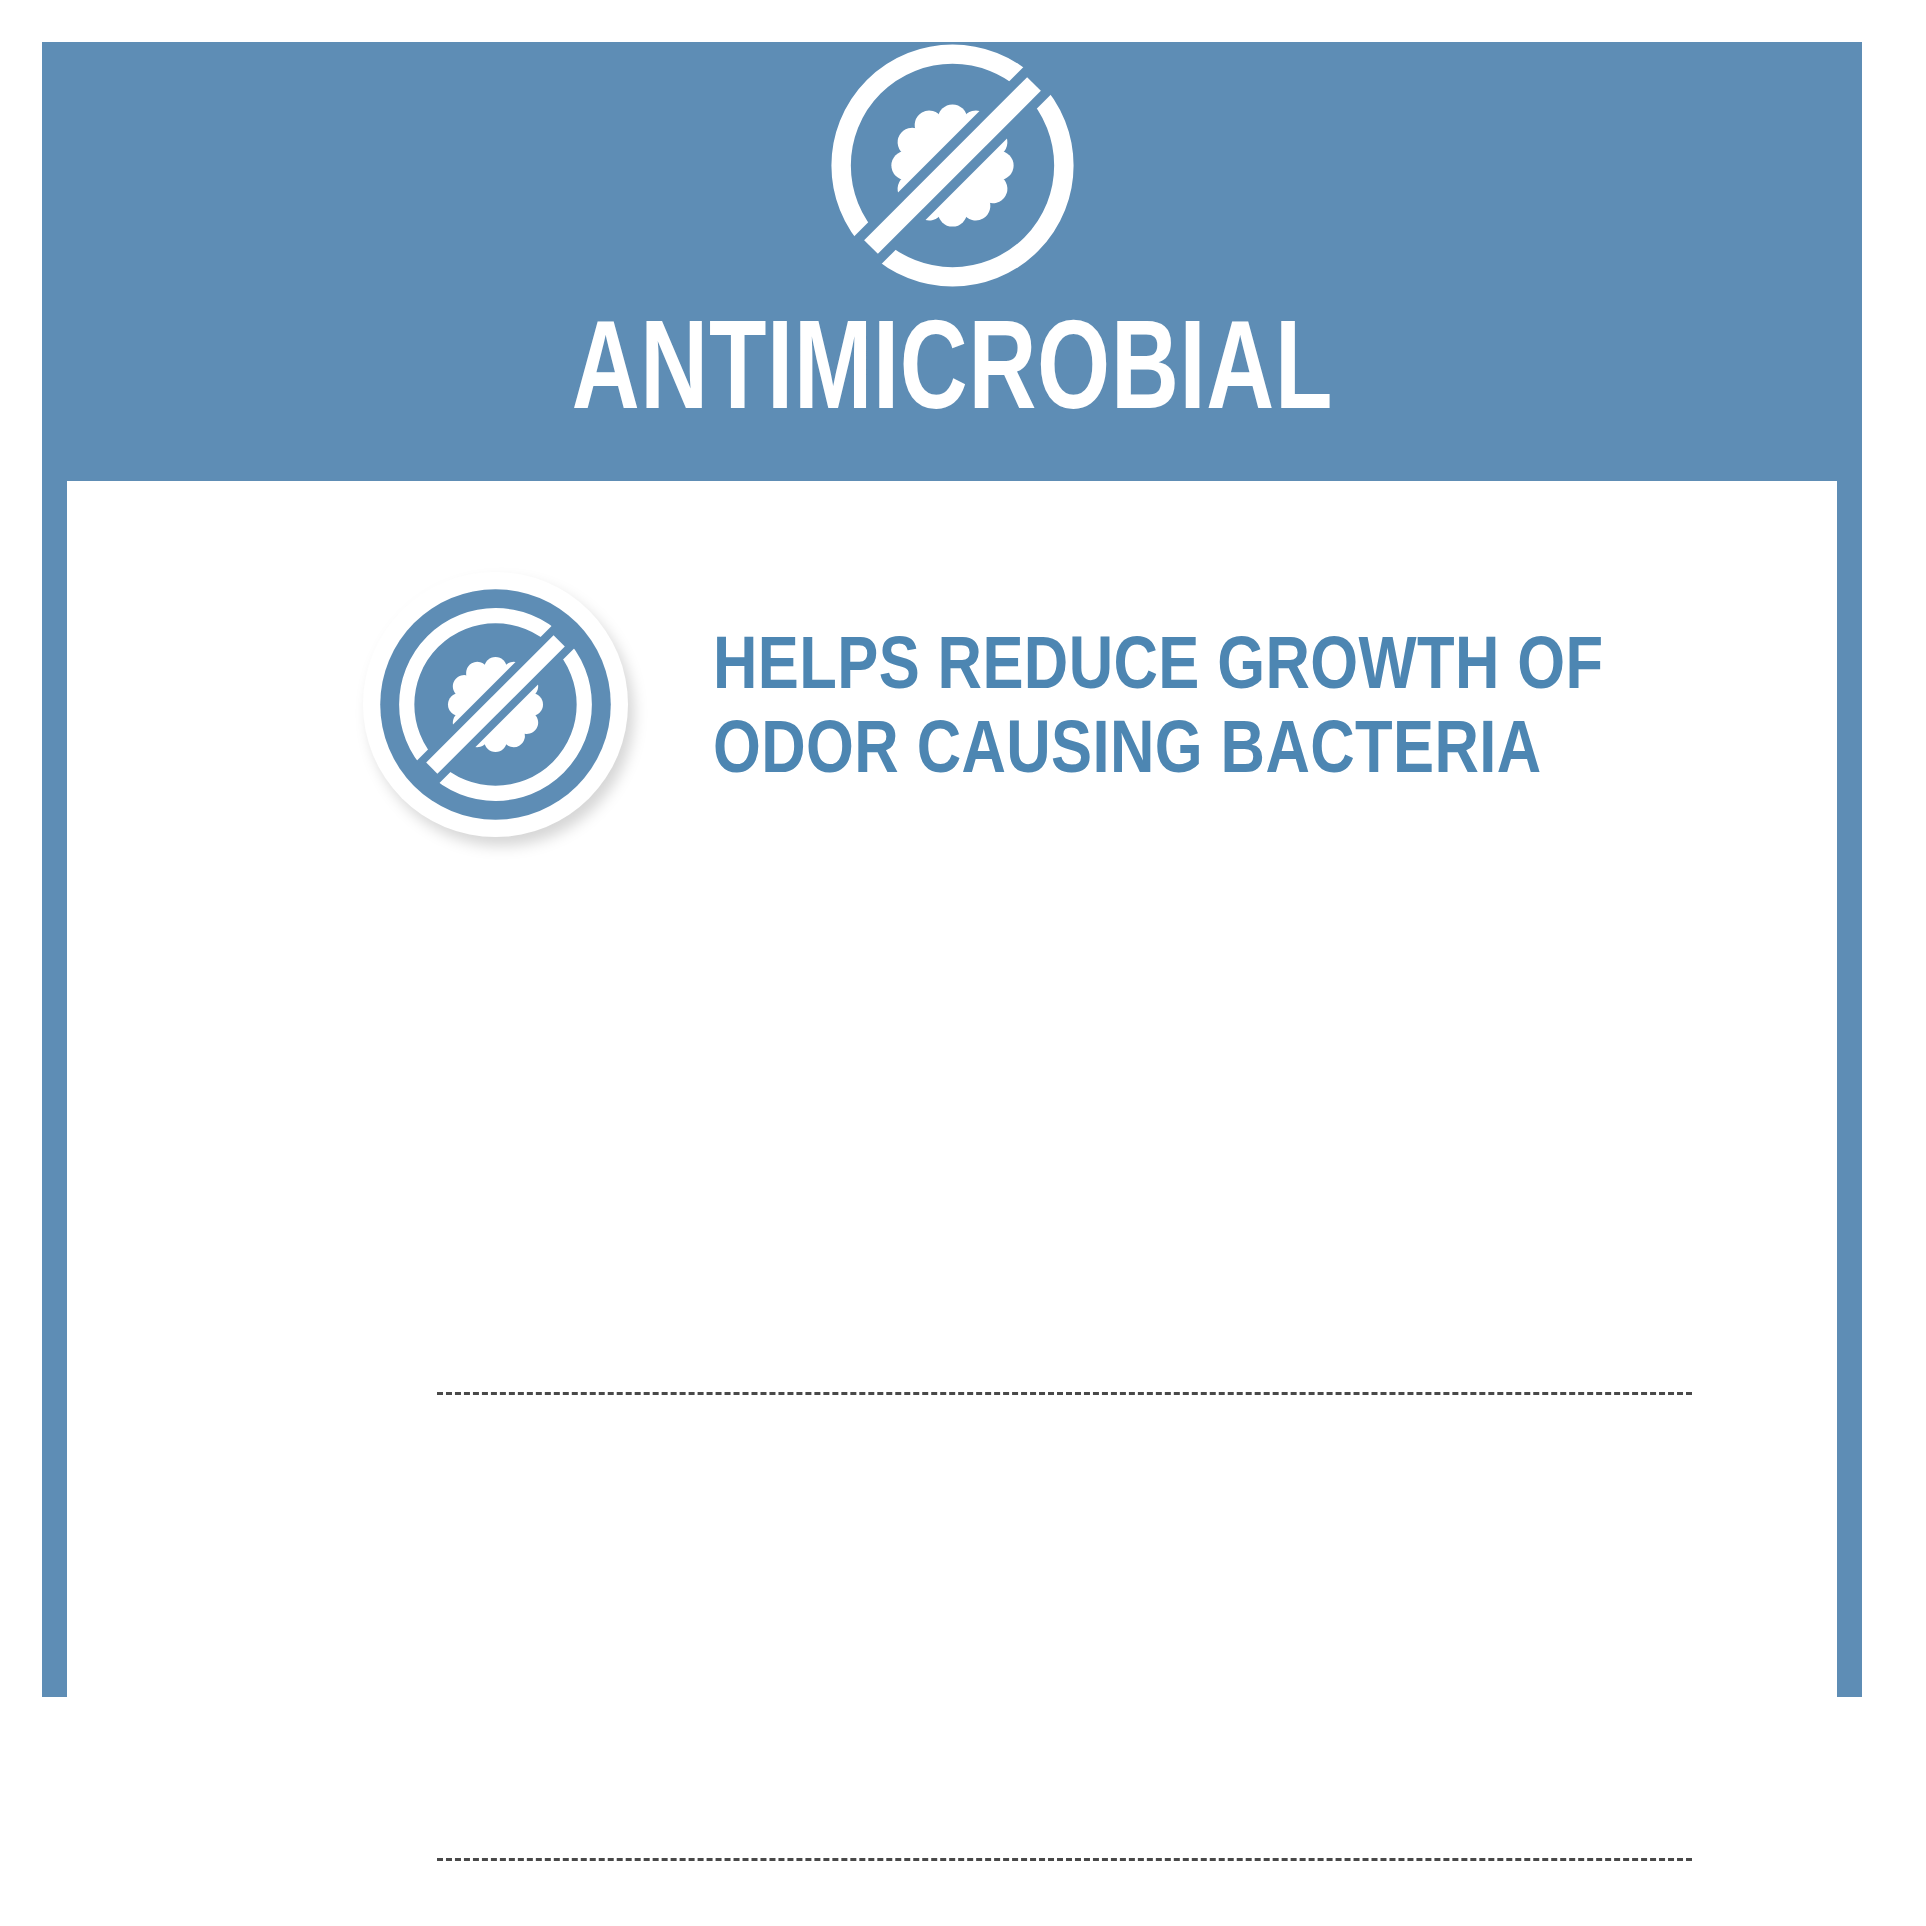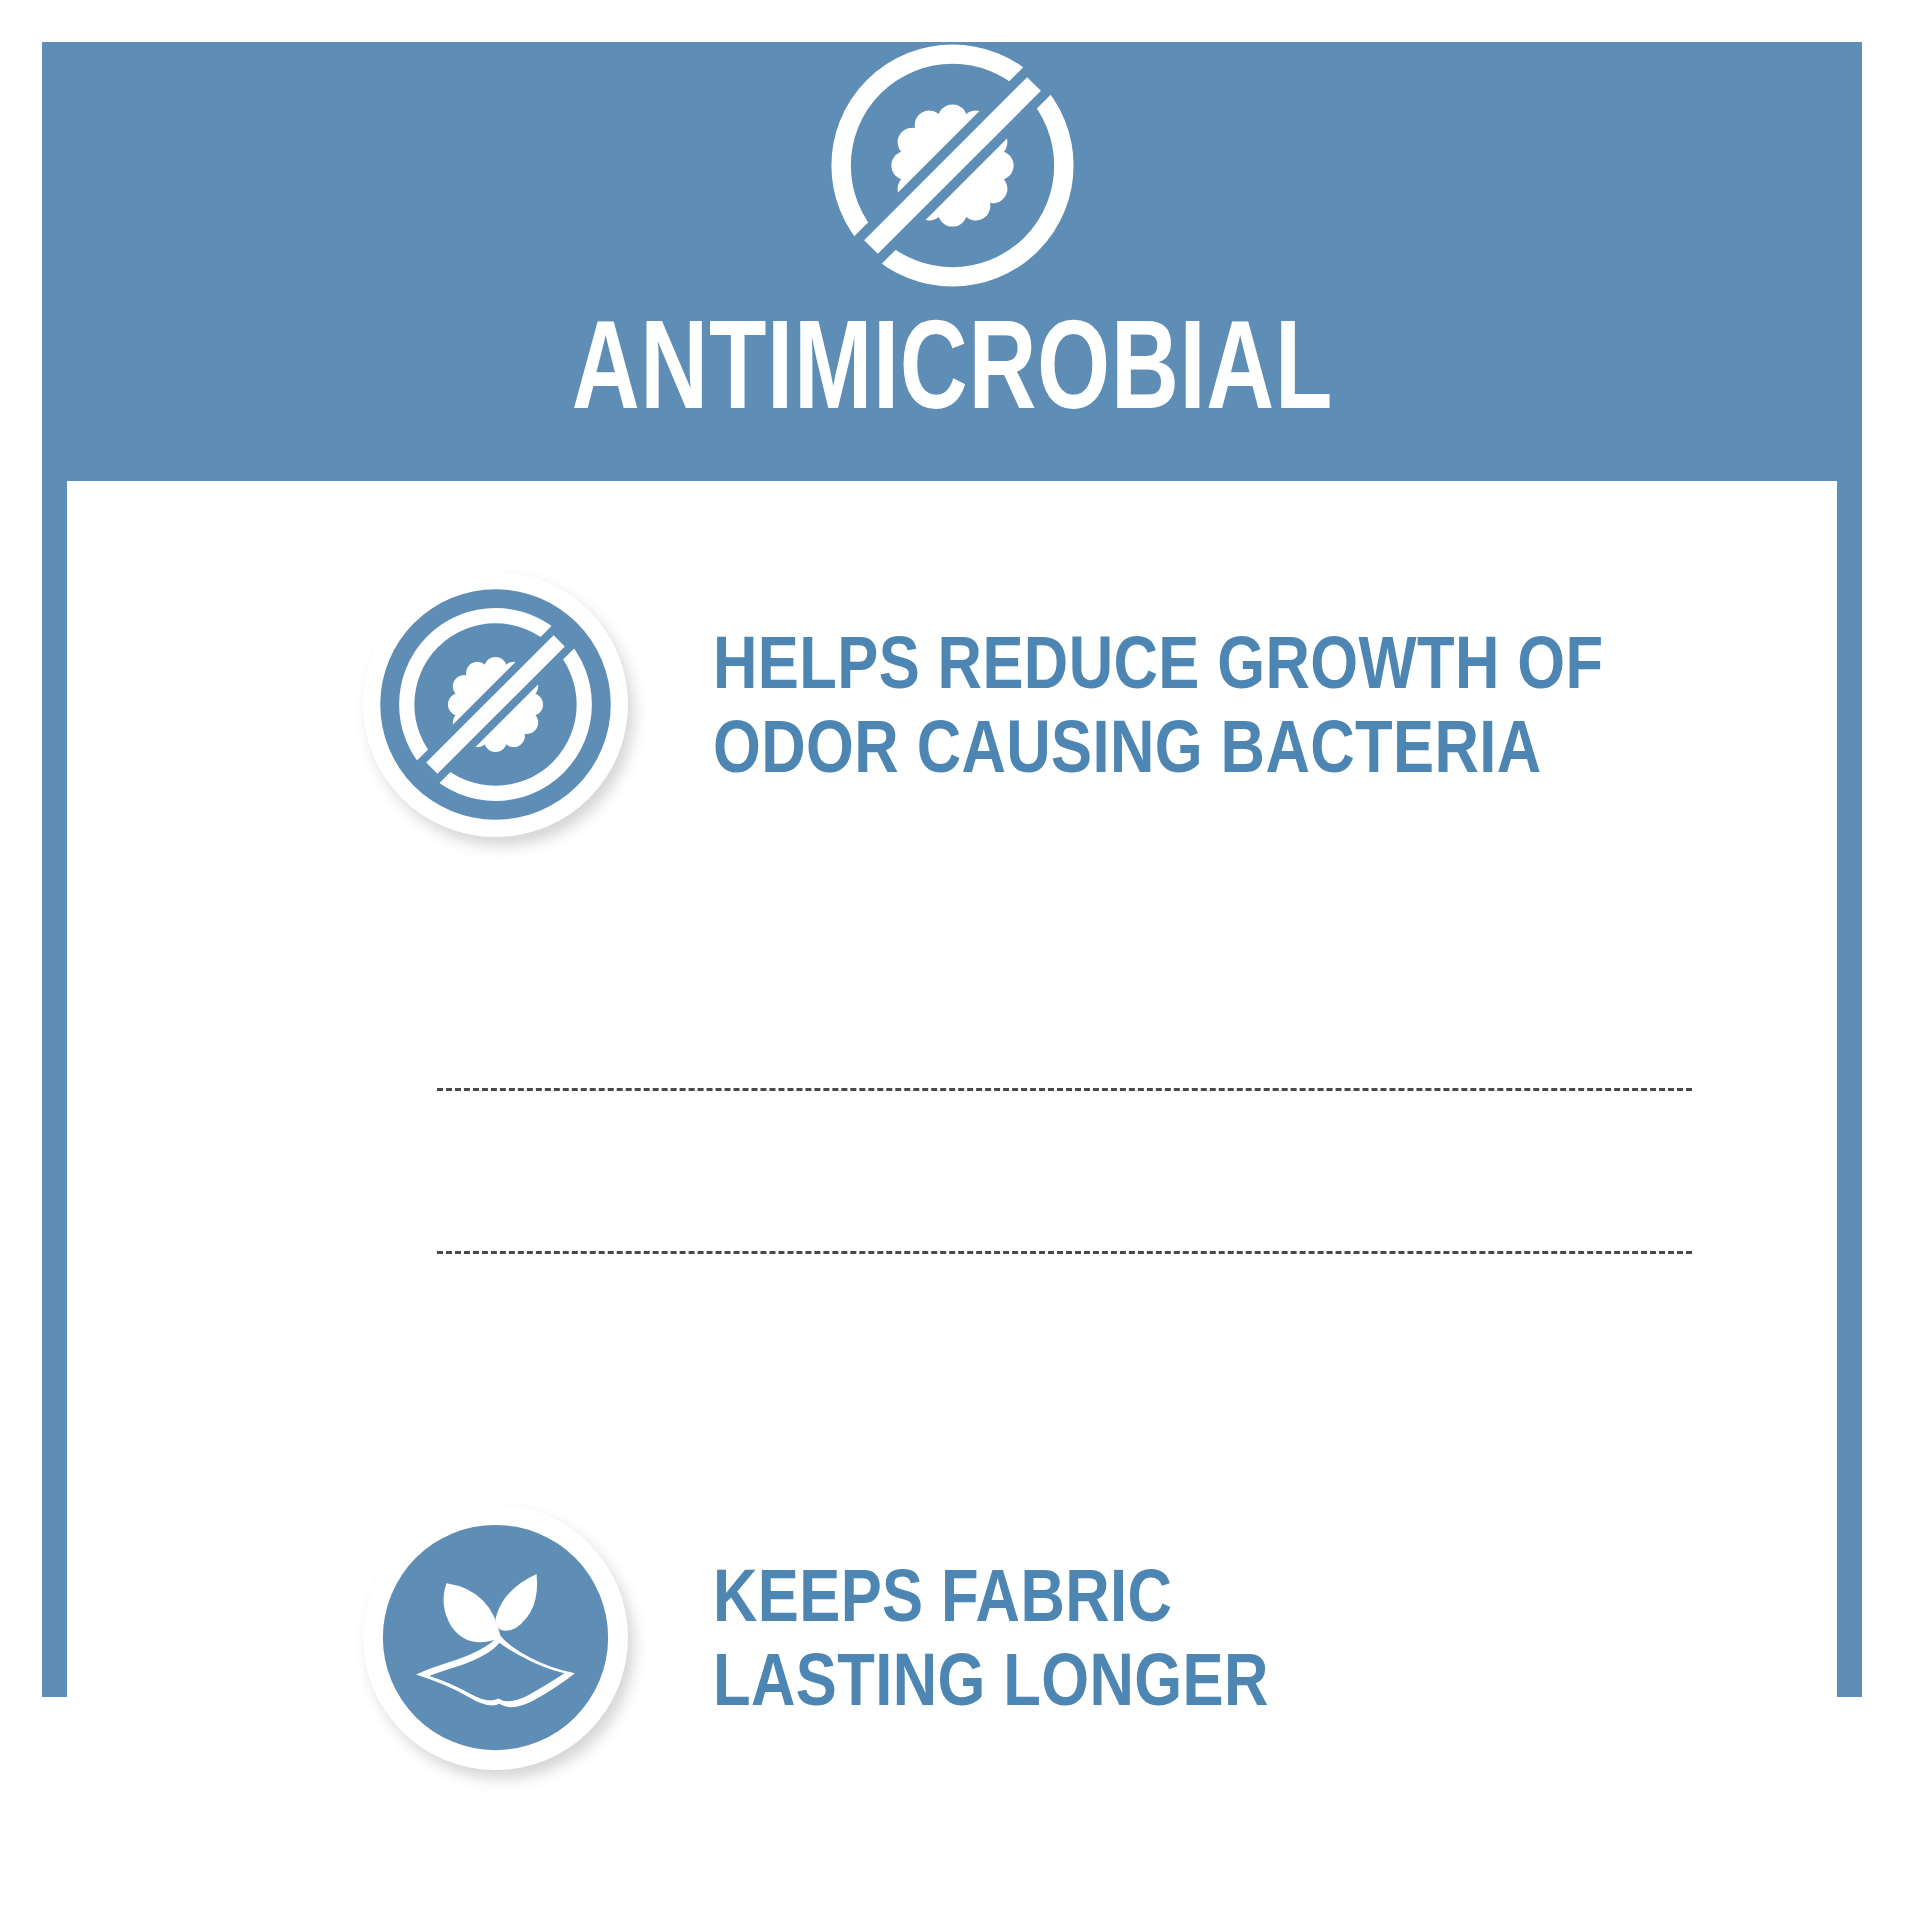--- a/index.html
+++ b/index.html
@@ -229,50 +229,17 @@
         </div>
         <div class="feature-text">HELPS REDUCE GROWTH OF
 ODOR CAUSING BACTERIA</div>
       </div>
 
       <div class="divider"></div>
 
 
       <div class="divider"></div>
 
-      <div class="feature-row">
-        <div class="icon-badge">
-          <svg viewBox="0 0 200 200">
-            <circle cx="100" cy="100" r="100" fill="#ffffff"></circle>
-            <circle cx="100" cy="100" r="85" fill="#5e8db5"></circle>
-
-            <path d="M 63 59 Q 97 64 104 100 Q 80 110 67 92 Q 57 76 63 59 Z" fill="#ffffff"></path>
-
-            <path d="M 131 52 Q 134 80 115 93 Q 101 99 100 86 Q 105 64 131 52 Z" fill="#ffffff"></path>
-
-            <path d="M 103 98
-                     Q 94 109 70 117
-                     Q 48 124 40 128
-                     Q 62 135 80 145
-                     Q 95 154 103 150
-                     Q 112 156 128 148
-                     Q 146 138 160 127
-                     Q 141 123 126 115
-                     Q 110 107 103 98 Z" fill="#ffffff"></path>
-            <path d="M 103 104
-                     Q 96 113 74 121
-                     Q 58 126 50 129
-                     Q 66 134 82 143
-                     Q 95 150 102 146
-                     Q 110 151 124 144
-                     Q 140 135 152 127
-                     Q 136 123 123 116
-                     Q 109 109 103 104 Z" fill="#5e8db5"></path>
-          </svg>
-        </div>
-        <div class="feature-text">KEEPS FABRIC
-LASTING LONGER</div>
-      </div>
 
     </div>
   </div>
 </div>
 
 
 </body></html>

